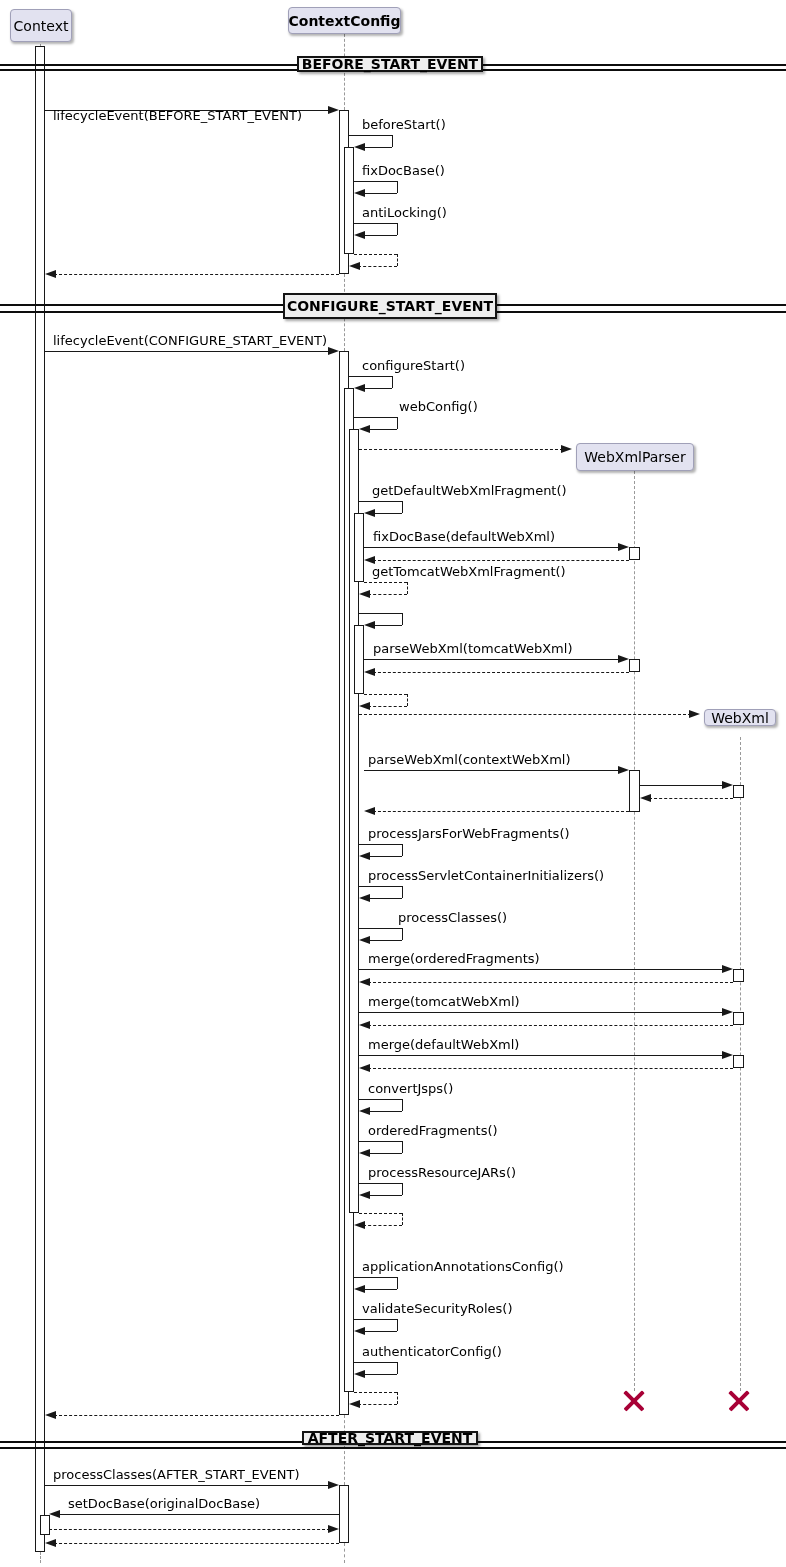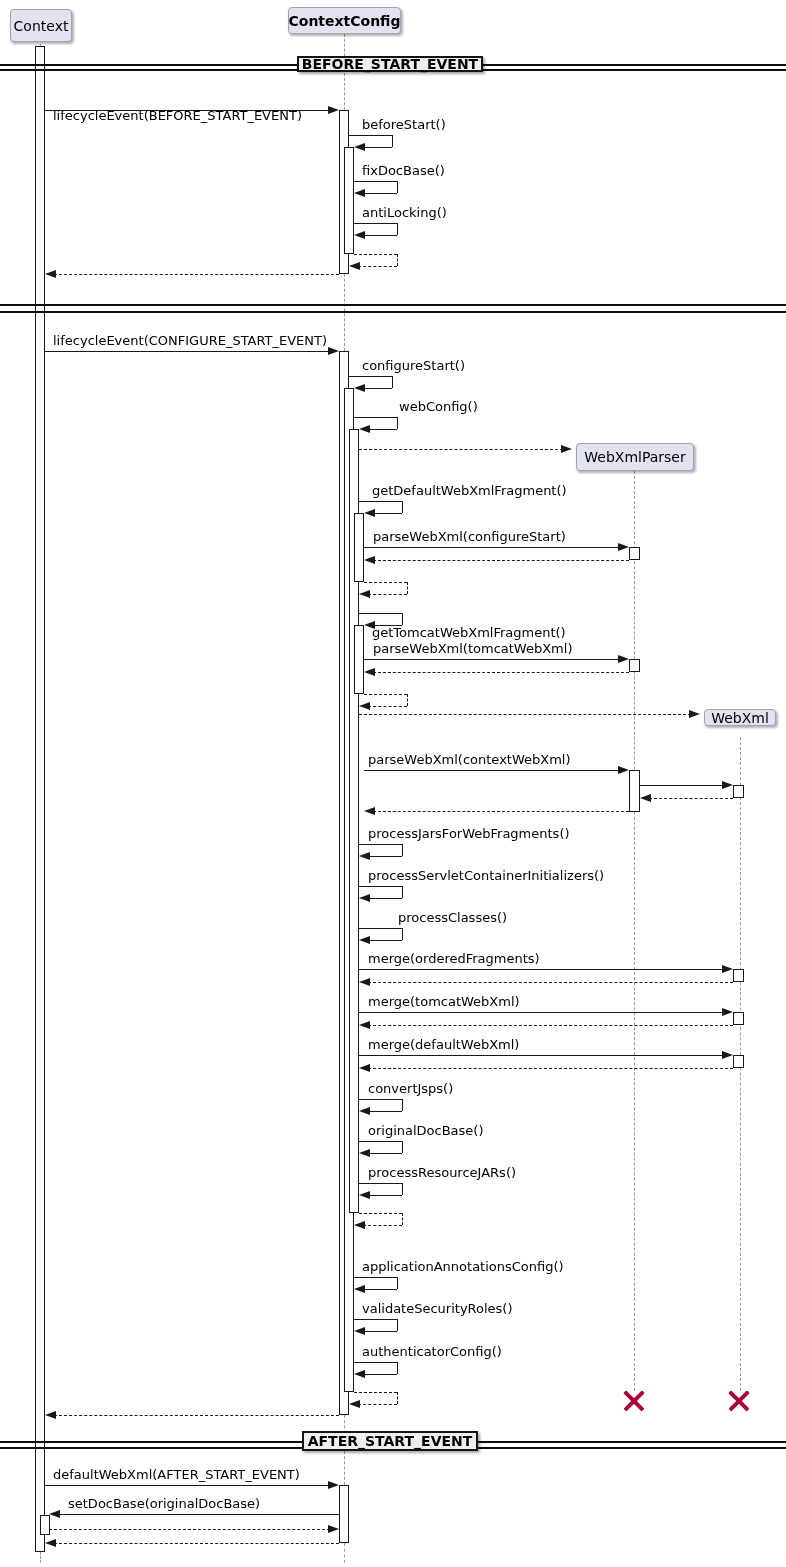--- a/index.html
+++ b/index.html
@@ -61,21 +61,22 @@
     <div class="bar" style="left: 339px; top: 1485px; height: 58px;"></div>
     <div class="bar" style="left: 40px; top: 1515px; height: 20px;"></div>
     <div class="smallbar" style="left: 629px; top: 547px; height: 13px;"></div>
     <div class="smallbar" style="left: 629px; top: 659px; height: 13px;"></div>
     <div class="smallbar" style="left: 629px; top: 770px; height: 42px;"></div>
     <div class="smallbar" style="left: 733px; top: 785px; height: 13px;"></div>
     <div class="smallbar" style="left: 733px; top: 969px; height: 13px;"></div>
     <div class="smallbar" style="left: 733px; top: 1012px; height: 13px;"></div>
     <div class="smallbar" style="left: 733px; top: 1055px; height: 13px;"></div>
     <div class="divbox" style="left: 297px; top: 56px; width: 186px; height: 16px;">BEFORE_START_EVENT</div>
-    <div class="divbox" style="left: 302px; top: 1431px; width: 176px; height: 20px;">AFTER_START_EVENT</div>
+    <div class="divbox" style="left: 283px; top: 293px; width: 214px; height: 26px;">CONFIGURE_START_EVENT</div>
+    <div class="divbox" style="left: 302px; top: 1431px; width: 176px; height: 14px;">AFTER_START_EVENT</div>
     <div class="hline" style="left: 45px; top: 110px; width: 285px;"></div>
     <div class="head r" style="left: 328px; top: 106.2px;"></div>
     <div class="mlabel" style="left: 53px; top: 108px;">lifecycleEvent(BEFORE_START_EVENT)</div>
     <div class="hline" style="left: 349px; top: 135px; width: 43px;"></div>
     <div class="vline" style="left: 392px; top: 135px; height: 12px;"></div>
     <div class="hline" style="left: 363px; top: 147px; width: 29px;"></div>
     <div class="head l" style="left: 354px; top: 143.2px;"></div>
     <div class="mlabel" style="left: 362px; top: 117px;">beforeStart()</div>
     <div class="hline" style="left: 354px; top: 181px; width: 43px;"></div>
     <div class="vline" style="left: 397px; top: 181px; height: 12px;"></div>
@@ -108,32 +109,32 @@
     <div class="mlabel" style="left: 368px; top: 399px; margin-left: 31px;">webConfig()</div>
     <div class="hdash" style="left: 359px; top: 449px; width: 204px;"></div>
     <div class="head r" style="left: 561px; top: 445.2px;"></div>
     <div class="hline" style="left: 359px; top: 501px; width: 43px;"></div>
     <div class="vline" style="left: 402px; top: 501px; height: 12px;"></div>
     <div class="hline" style="left: 373px; top: 513px; width: 29px;"></div>
     <div class="head l" style="left: 364px; top: 509.2px;"></div>
     <div class="mlabel" style="left: 372px; top: 483px;">getDefaultWebXmlFragment()</div>
     <div class="hline" style="left: 364px; top: 547px; width: 256px;"></div>
     <div class="head r" style="left: 618px; top: 543.2px;"></div>
-    <div class="mlabel" style="left: 373px; top: 529px;">parseWebXml(configureStart)</div>
+    <div class="mlabel" style="left: 373px; top: 529px;">fixDocBase(defaultWebXml)</div>
     <div class="hdash" style="left: 373px; top: 560px; width: 256px;"></div>
     <div class="head l" style="left: 364px; top: 556.2px;"></div>
     <div class="hdash" style="left: 364px; top: 582px; width: 43px;"></div>
     <div class="vdash" style="left: 407px; top: 582px; height: 12px;"></div>
     <div class="hdash" style="left: 368px; top: 594px; width: 39px;"></div>
     <div class="head l" style="left: 359px; top: 590.2px;"></div>
     <div class="hline" style="left: 359px; top: 613px; width: 43px;"></div>
     <div class="vline" style="left: 402px; top: 613px; height: 12px;"></div>
     <div class="hline" style="left: 373px; top: 625px; width: 29px;"></div>
     <div class="head l" style="left: 364px; top: 621.2px;"></div>
-    <div class="mlabel" style="left: 372px; top: 625px;">getTomcatWebXmlFragment()</div>
+    <div class="mlabel" style="left: 372px; top: 564px;">getTomcatWebXmlFragment()</div>
     <div class="hline" style="left: 364px; top: 659px; width: 256px;"></div>
     <div class="head r" style="left: 618px; top: 655.2px;"></div>
     <div class="mlabel" style="left: 373px; top: 641px;">parseWebXml(tomcatWebXml)</div>
     <div class="hdash" style="left: 373px; top: 672px; width: 256px;"></div>
     <div class="head l" style="left: 364px; top: 668.2px;"></div>
     <div class="hdash" style="left: 364px; top: 694px; width: 43px;"></div>
     <div class="vdash" style="left: 407px; top: 694px; height: 12px;"></div>
     <div class="hdash" style="left: 368px; top: 706px; width: 39px;"></div>
     <div class="head l" style="left: 359px; top: 702.2px;"></div>
     <div class="hdash" style="left: 359px; top: 714px; width: 332px;"></div>
@@ -179,21 +180,21 @@
     <div class="head l" style="left: 359px; top: 1064.2px;"></div>
     <div class="hline" style="left: 359px; top: 1099px; width: 43px;"></div>
     <div class="vline" style="left: 402px; top: 1099px; height: 12px;"></div>
     <div class="hline" style="left: 368px; top: 1111px; width: 34px;"></div>
     <div class="head l" style="left: 359px; top: 1107.2px;"></div>
     <div class="mlabel" style="left: 368px; top: 1081px;">convertJsps()</div>
     <div class="hline" style="left: 359px; top: 1141px; width: 43px;"></div>
     <div class="vline" style="left: 402px; top: 1141px; height: 12px;"></div>
     <div class="hline" style="left: 368px; top: 1153px; width: 34px;"></div>
     <div class="head l" style="left: 359px; top: 1149.2px;"></div>
-    <div class="mlabel" style="left: 368px; top: 1123px;">originalDocBase()</div>
+    <div class="mlabel" style="left: 368px; top: 1123px;">orderedFragments()</div>
     <div class="hline" style="left: 359px; top: 1183px; width: 43px;"></div>
     <div class="vline" style="left: 402px; top: 1183px; height: 12px;"></div>
     <div class="hline" style="left: 368px; top: 1195px; width: 34px;"></div>
     <div class="head l" style="left: 359px; top: 1191.2px;"></div>
     <div class="mlabel" style="left: 368px; top: 1165px;">processResourceJARs()</div>
     <div class="hdash" style="left: 359px; top: 1213px; width: 43px;"></div>
     <div class="vdash" style="left: 402px; top: 1213px; height: 12px;"></div>
     <div class="hdash" style="left: 363px; top: 1225px; width: 39px;"></div>
     <div class="head l" style="left: 354px; top: 1221.2px;"></div>
     <div class="hline" style="left: 354px; top: 1277px; width: 43px;"></div>
@@ -212,21 +213,21 @@
     <div class="head l" style="left: 354px; top: 1370.2px;"></div>
     <div class="mlabel" style="left: 362px; top: 1344px;">authenticatorConfig()</div>
     <div class="hdash" style="left: 354px; top: 1392px; width: 43px;"></div>
     <div class="vdash" style="left: 397px; top: 1392px; height: 12px;"></div>
     <div class="hdash" style="left: 358px; top: 1404px; width: 39px;"></div>
     <div class="head l" style="left: 349px; top: 1400.2px;"></div>
     <div class="hdash" style="left: 54px; top: 1415px; width: 285px;"></div>
     <div class="head l" style="left: 45px; top: 1411.2px;"></div>
     <div class="hline" style="left: 45px; top: 1485px; width: 285px;"></div>
     <div class="head r" style="left: 328px; top: 1481.2px;"></div>
-    <div class="mlabel" style="left: 53px; top: 1467px;">defaultWebXml(AFTER_START_EVENT)</div>
+    <div class="mlabel" style="left: 53px; top: 1467px;">processClasses(AFTER_START_EVENT)</div>
     <div class="hline" style="left: 58px; top: 1514px; width: 281px;"></div>
     <div class="head l" style="left: 49px; top: 1510.2px;"></div>
     <div class="mlabel" style="left: 68px; top: 1496px;">setDocBase(originalDocBase)</div>
     <div class="hdash" style="left: 49px; top: 1529px; width: 281px;"></div>
     <div class="head r" style="left: 328px; top: 1525.2px;"></div>
     <div class="hdash" style="left: 54px; top: 1543px; width: 285px;"></div>
     <div class="head l" style="left: 45px; top: 1539.2px;"></div>
     <div class="xarm" style="left: 621px; top: 1399.25px; transform: rotate(45deg);"></div>
     <div class="xarm" style="left: 621px; top: 1399.25px; transform: rotate(-45deg);"></div>
     <div class="xarm" style="left: 726px; top: 1399.25px; transform: rotate(45deg);"></div>

